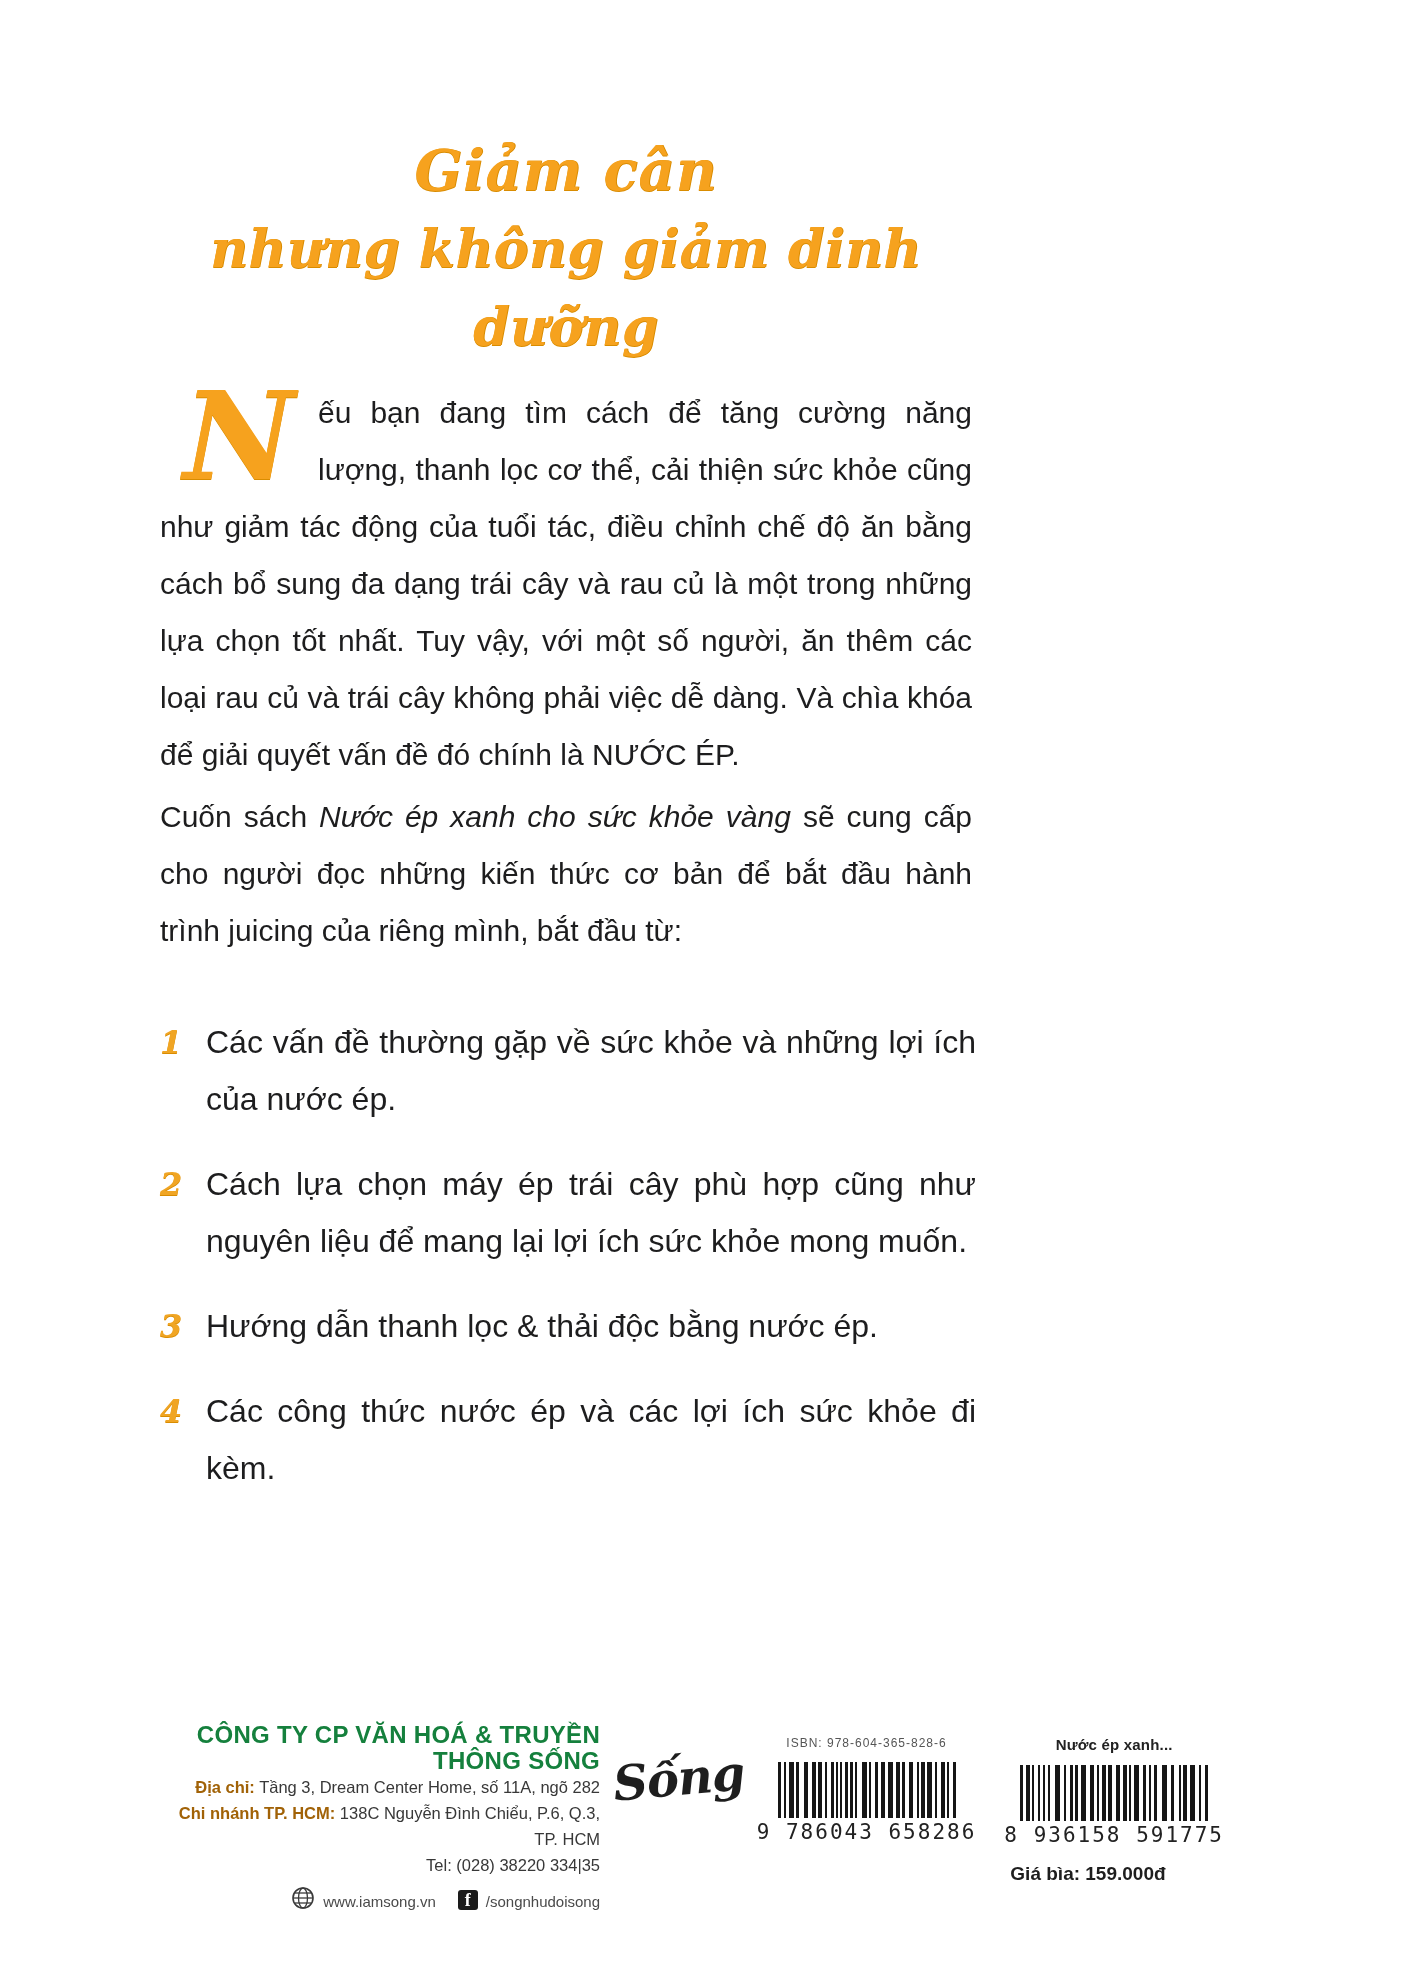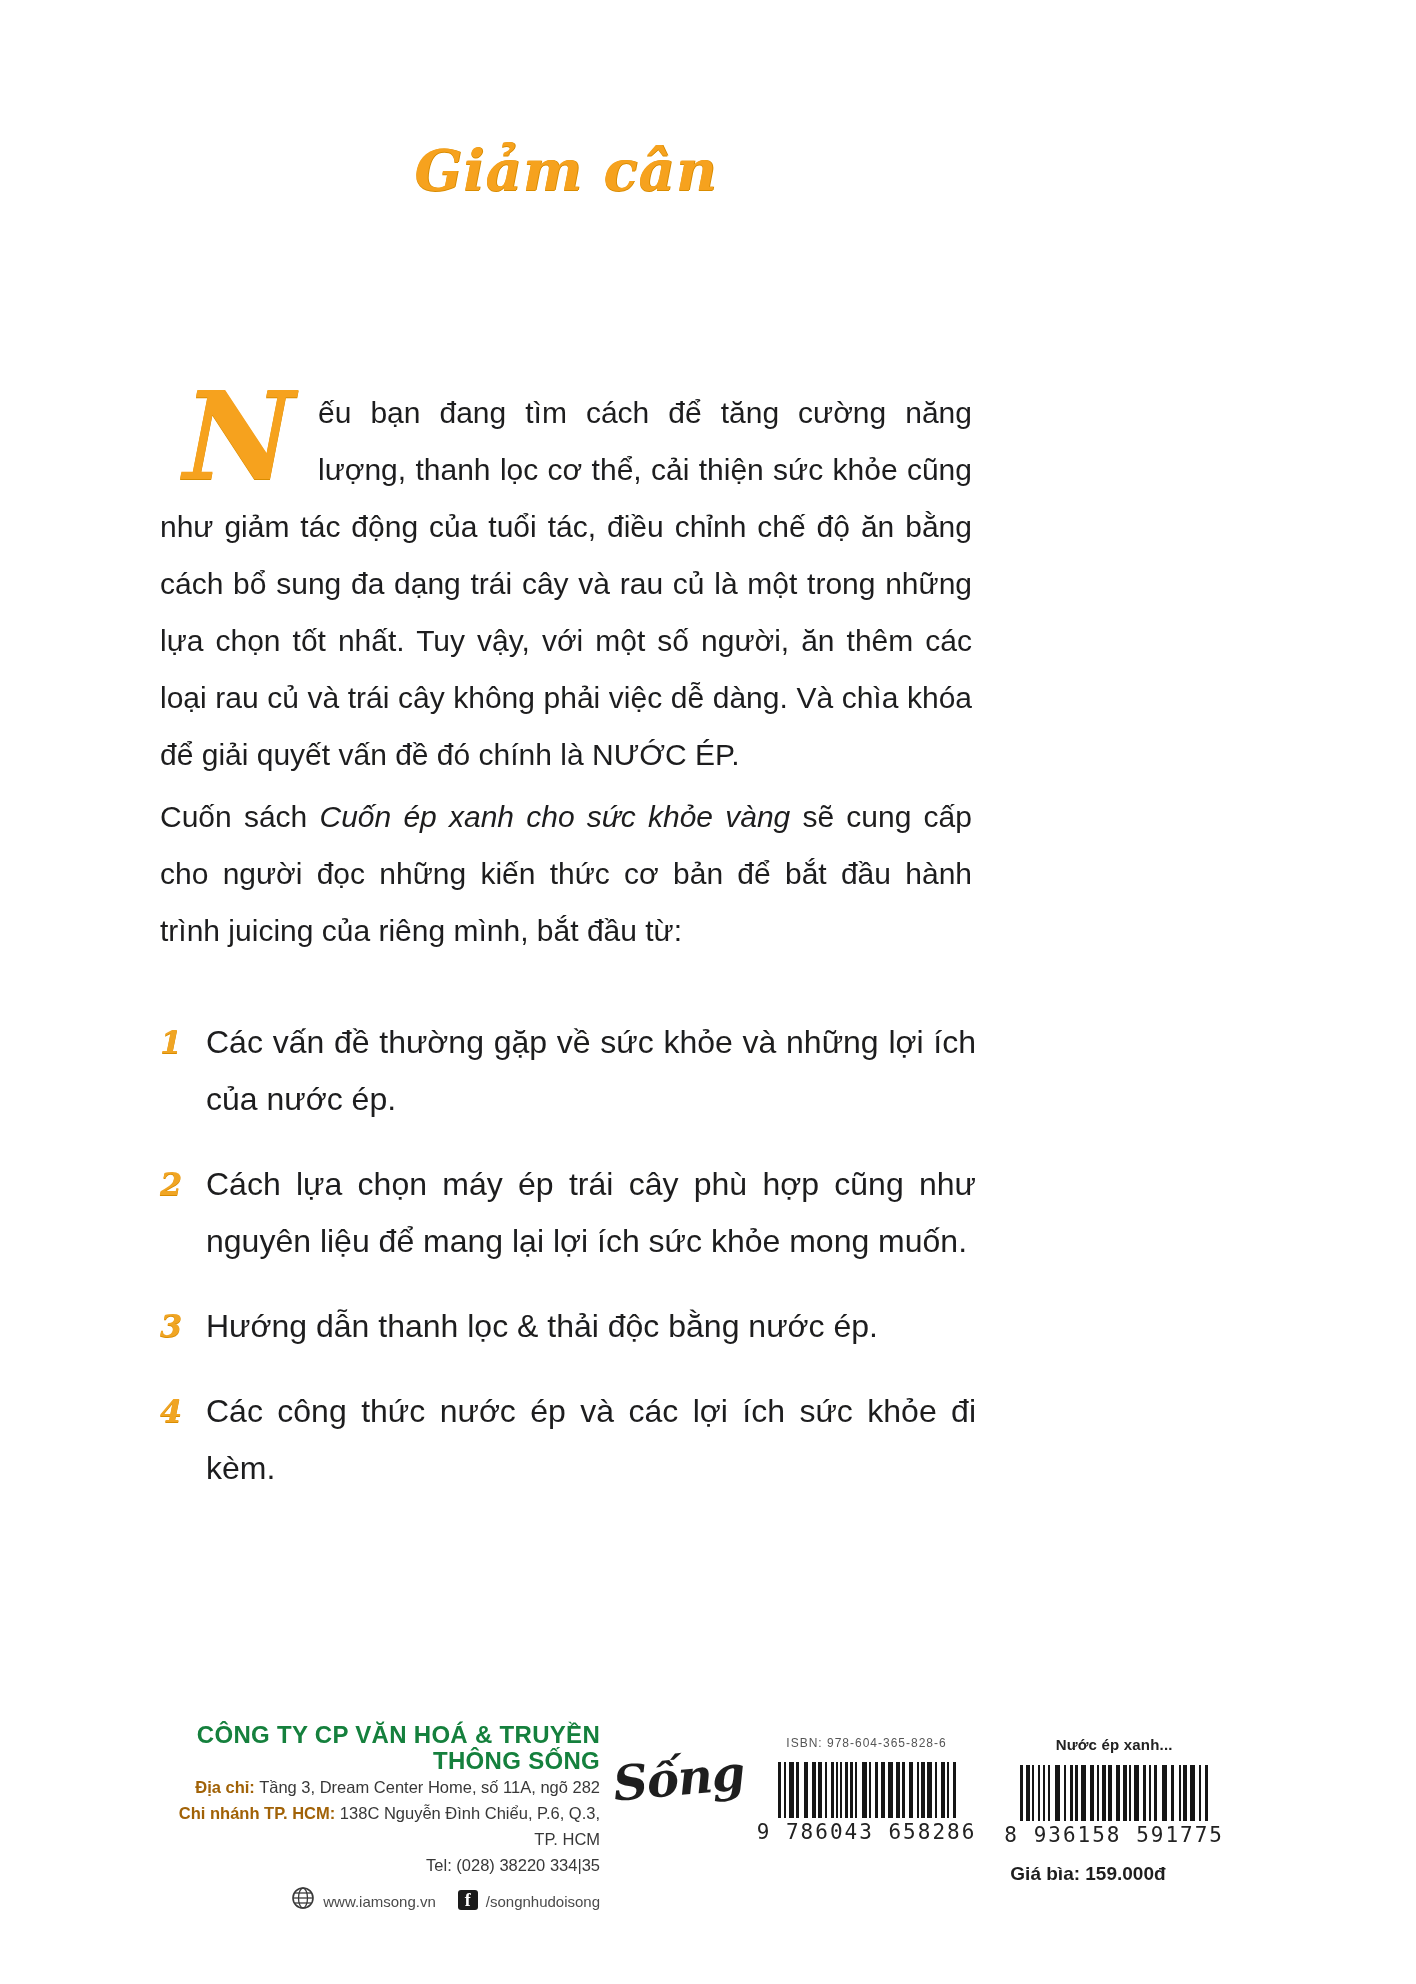--- a/index.html
+++ b/index.html
@@ -69,28 +69,29 @@
   .price-line{margin-top:16px;font-size:19px;font-weight:bold;color:#1e1e1e;text-align:left;padding-left:6px;white-space:nowrap;}
   .barcode2{margin-left:28px;}
 </style>
 </head>
 <body>
 
 <div class="page">
 
   <div class="title-block">
     <div class="title-line1">Giảm cân</div>
+    <div class="title-line2">nhưng không giảm dinh dưỡng</div>
   </div>
 
   <div class="intro-block">
     <span class="dropcap">N</span><span>ếu bạn đang tìm cách để tăng cường năng lượng, thanh lọc cơ thể, cải thiện sức khỏe cũng như giảm tác động của tuổi tác, điều chỉnh chế độ ăn bằng cách bổ sung đa dạng trái cây và rau củ là một trong những lựa chọn tốt nhất. Tuy vậy, với một số người, ăn thêm các loại rau củ và trái cây không phải việc dễ dàng. Và chìa khóa để giải quyết vấn đề đó chính là NƯỚC ÉP.</span>
   </div>
 
   <div class="para2-block">
-    <span>Cuốn sách </span><span class="book-title-italic">Cuốn ép xanh cho sức khỏe vàng</span><span> sẽ cung cấp cho người đọc những kiến thức cơ bản để bắt đầu hành trình juicing của riêng mình, bắt đầu từ:</span>
+    <span>Cuốn sách </span><span class="book-title-italic">Nước ép xanh cho sức khỏe vàng</span><span> sẽ cung cấp cho người đọc những kiến thức cơ bản để bắt đầu hành trình juicing của riêng mình, bắt đầu từ:</span>
   </div>
 
   <div class="list-block">
     <div class="list-item">
       <div class="list-num">1</div>
       <div class="list-text">Các vấn đề thường gặp về sức khỏe và những lợi ích của nước ép.</div>
     </div>
     <div class="list-item">
       <div class="list-num">2</div>
       <div class="list-text">Cách lựa chọn máy ép trái cây phù hợp cũng như nguyên liệu để mang lại lợi ích sức khỏe mong muốn.</div>

